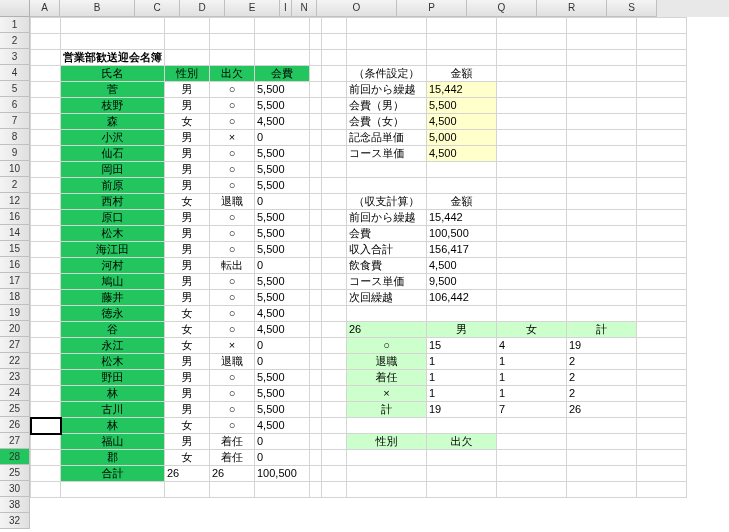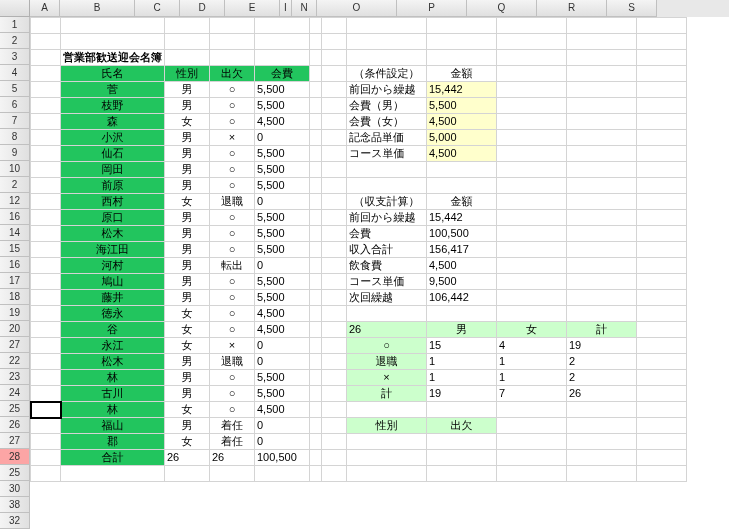--- a/index.html
+++ b/index.html
@@ -42,21 +42,21 @@
     height: 16px;
     background: linear-gradient(to right,#f4f4f4,#e0e0e0);
     border-right: 1px solid #c0c0c0;
     border-bottom: 1px solid #c0c0c0;
     text-align: center;
     line-height: 15px;
     font-size: 10px;
     color: #333;
   }
   .row-hdr.sel {
-    background: #fca5a5;
+    background: #22c55e;
   }
   .corner {
     width: 30px;
     background: linear-gradient(#f0f0f0,#ddd);
     border-right: 1px solid #b0b0b0;
     border-bottom: 1px solid #b0b0b0;
   }
   .grid {
     position: absolute;
     top: 17px;
@@ -462,20 +462,34 @@
             <td></td>
             <td></td>
             <td class="b grn c">退職</td>
             <td class="b r">1</td>
             <td class="b r">1</td>
             <td class="b r">2</td>
             <td></td>
           </tr>
           <tr>
             <td></td>
+            <td class="b lav c">野田</td>
+            <td class="b c">男</td>
+            <td class="b c">○</td>
+            <td class="b r">5,500</td>
+            <td></td>
+            <td></td>
+            <td class="b grn c">着任</td>
+            <td class="b r">1</td>
+            <td class="b r">1</td>
+            <td class="b r">2</td>
+            <td></td>
+          </tr>
+          <tr>
+            <td></td>
             <td class="b lav c">林</td>
             <td class="b c">男</td>
             <td class="b c">○</td>
             <td class="b r">5,500</td>
             <td></td>
             <td></td>
             <td class="b grn c">×</td>
             <td class="b r">1</td>
             <td class="b r">1</td>
             <td class="b r">2</td>

